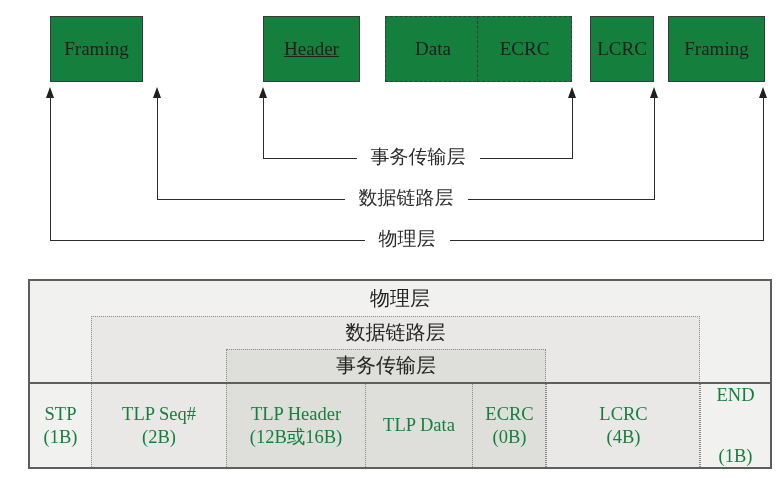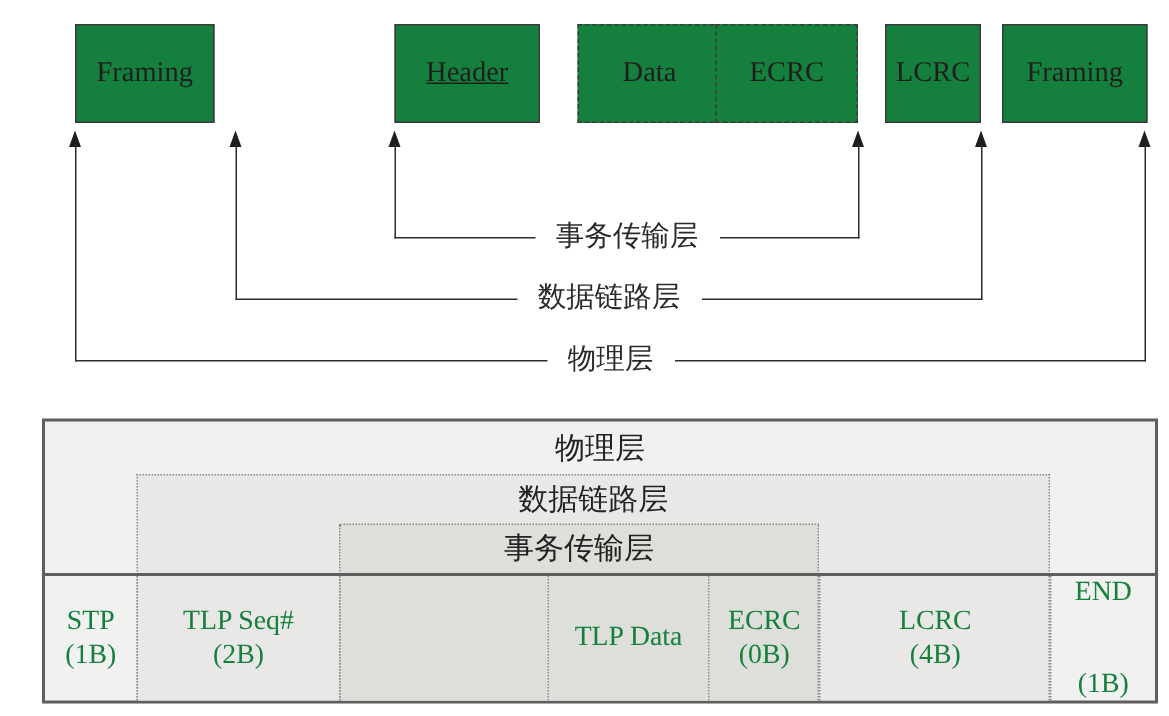--- a/index.html
+++ b/index.html
@@ -111,20 +111,22 @@
 
     <div class="cell" style="left:0;width:61px;">
       <div>STP</div>
       <div>(1B)</div>
     </div>
     <div class="cell" style="left:61px;width:135px;align-items:center;">
       <div>TLP Seq#</div>
       <div>(2B)</div>
     </div>
     <div class="cell" style="left:196px;width:139px;">
+      <div>TLP Header</div>
+      <div>(12B或16B)</div>
     </div>
     <div class="cell" style="left:335px;width:107px;">
       <div>TLP Data</div>
     </div>
     <div class="cell" style="left:442px;width:74px;">
       <div>ECRC</div>
       <div>(0B)</div>
     </div>
     <div class="cell" style="left:516px;width:154px;">
       <div>LCRC</div>

